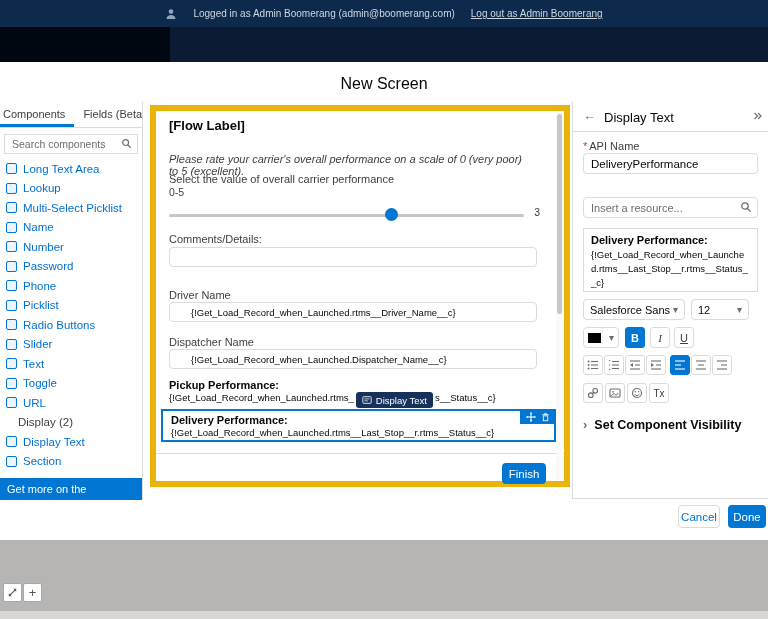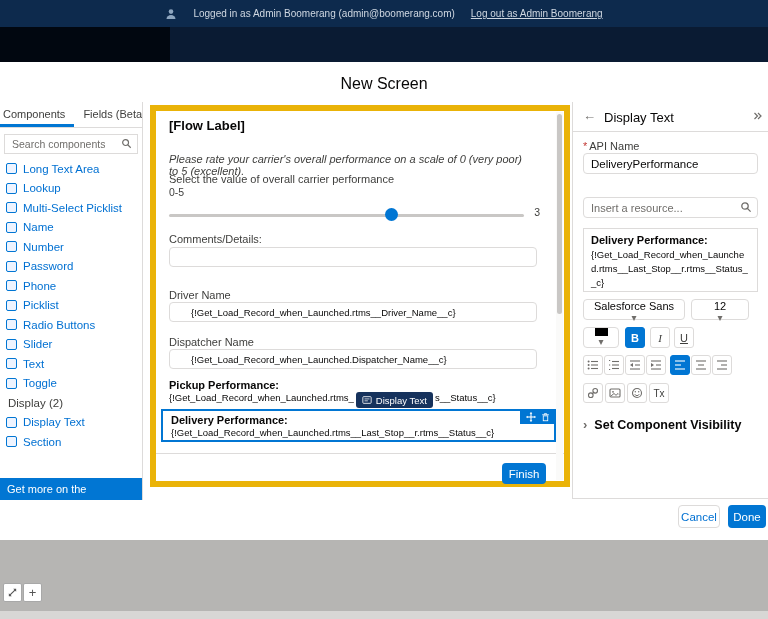--- a/index.html
+++ b/index.html
@@ -27,21 +27,21 @@
   .tab.active { margin-left:-6px; box-shadow: inset 0 -3px 0 #0176d3; }
   .search-wrap { position:relative; margin:6px 4px 5px 4px; }
   .search-wrap input { width:100%; height:20px; border:1px solid #dddbda; border-radius:0;
                        font-size:10.5px; padding:0 32px 0 7px; color:#3e3e3c; font-family:inherit; }
   .search-wrap input::placeholder { color:#706e6b; }
   .search-ic { position:absolute; right:6px; top:4px; }
   .citem { display:flex; align-items:center; gap:6px; height:19.5px; padding-left:6px;
            font-size:11.5px; color:#0070d2; cursor:pointer; white-space:nowrap; }
   .citem-icon { width:11px; height:11px; border:1.5px solid #0176d3; border-radius:2px;
                 background:#eef4ff; flex:0 0 auto; }
-  .csection { height:19.5px; padding-left:8px; font-size:11.5px; color:#3e3e3c;
+  .csection { height:19.5px; padding-left:18px; font-size:11.5px; color:#3e3e3c;
               display:flex; align-items:center; }
   .side-footer { margin-top:auto; background:#0176d3; color:#fff; font-size:11px;
                  height:22px; line-height:22px; padding-left:7px; cursor:pointer; }
 
   
   .canvas { position:absolute; left:150px; top:43px; width:420px; height:382px;
             border:6px solid #eab308; background:#fff; }
   .lbl { position:absolute; font-size:11px; color:#3e3e3c; }
   .blbl { position:absolute; font-size:11px; font-weight:700; color:#080707; }
   .fx { font-size:9.5px; color:#080707; white-space:nowrap; }
@@ -86,21 +86,21 @@
   .res-wrap input { width:100%; height:21px; border:1px solid #dddbda; border-radius:4px;
                     font-size:11px; padding:0 22px 0 7px; font-family:inherit; color:#3e3e3c; }
   .res-wrap input::placeholder { color:#706e6b; }
   .res-ic { position:absolute; right:6px; top:4px; }
   .preview-box { position:absolute; left:10px; right:10px; top:126px; height:64px;
                  border:1px solid #dddbda; padding:5px 7px; overflow:hidden; }
   .preview-bold { font-size:11px; font-weight:700; color:#080707; margin-bottom:2px; }
   .preview-val { font-size:9.5px; color:#080707; word-break:break-all; line-height:1.45; }
   .sel-box { position:absolute; height:21px; border:1px solid #dddbda; border-radius:4px;
              display:flex; align-items:center; justify-content:space-between; padding:0 6px;
-             font-size:11px; color:#080707; cursor:pointer; background:#fff;flex-direction:column; }
+             font-size:11px; color:#080707; cursor:pointer; background:#fff; }
   .chev { color:#706e6b; font-size:10px; }
   .tbtn { position:absolute; width:20px; height:20px; border:1px solid #dddbda; border-radius:3px;
           background:#fff; display:flex; align-items:center; justify-content:center; cursor:pointer;
           font-size:11px; color:#3e3e3c; font-family:inherit; }
   .tbtn.active { background:#0176d3; border-color:#0176d3; color:#fff; }
   .visibility { position:absolute; left:10px; top:315px; font-size:12.5px; font-weight:600;
                 color:#080707; cursor:pointer; display:flex; gap:7px; align-items:center; }
   .vis-chev { color:#706e6b; font-weight:700; font-size:13px; }
 
   
@@ -191,20 +191,24 @@
           <span class="citem-icon"></span>
           <span>Slider</span>
         </div>
       <div class="citem">
           <span class="citem-icon"></span>
           <span>Text</span>
         </div>
       <div class="citem">
           <span class="citem-icon"></span>
           <span>Toggle</span>
+        </div>
+      <div class="citem">
+          <span class="citem-icon"></span>
+          <span>URL</span>
         </div>
       <div class="csection">Display (2)</div>
       <div class="citem">
           <span class="citem-icon"></span>
           <span>Display Text</span>
         </div>
       <div class="citem">
           <span class="citem-icon"></span>
           <span>Section</span>
         </div>

